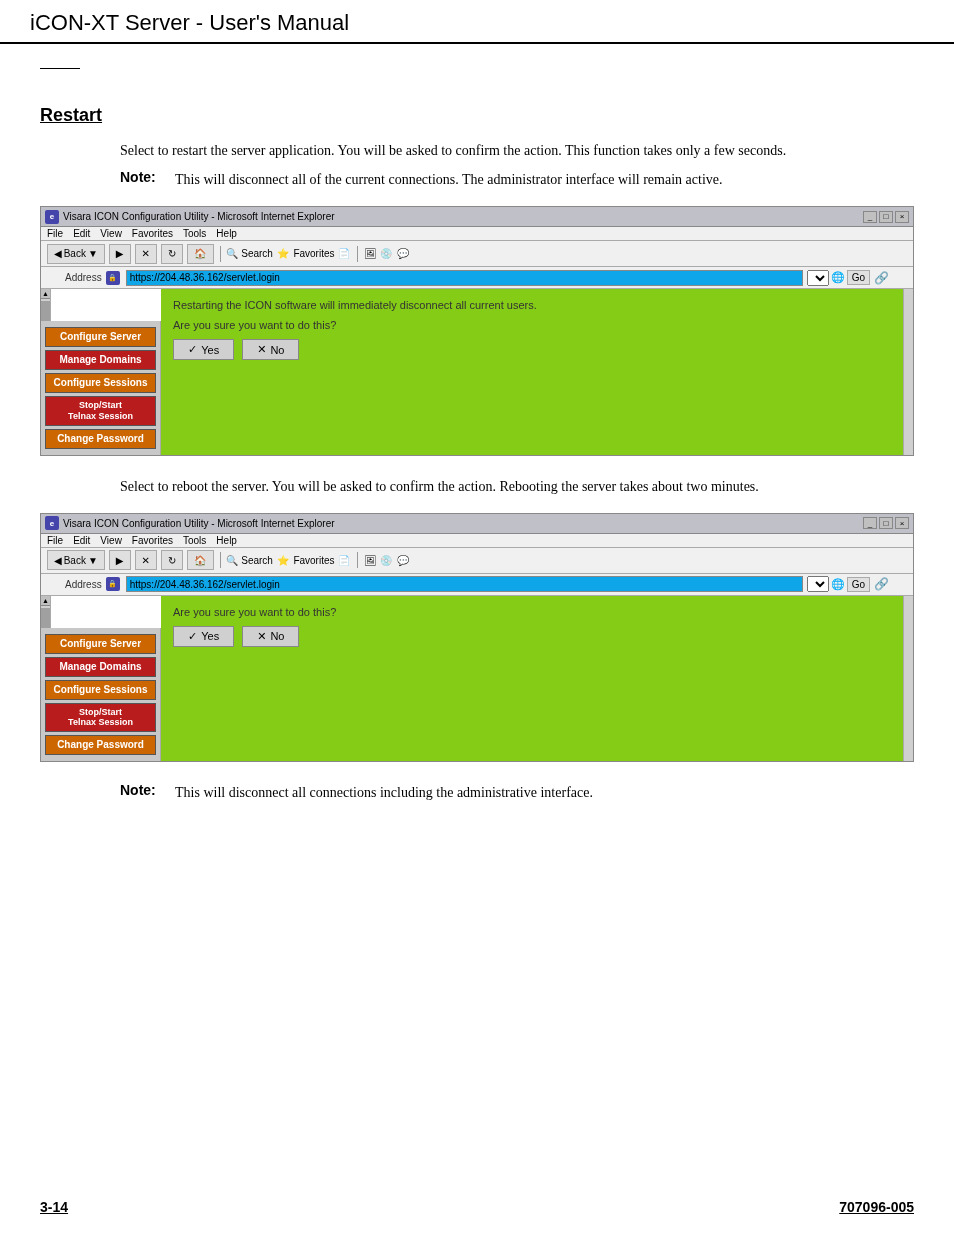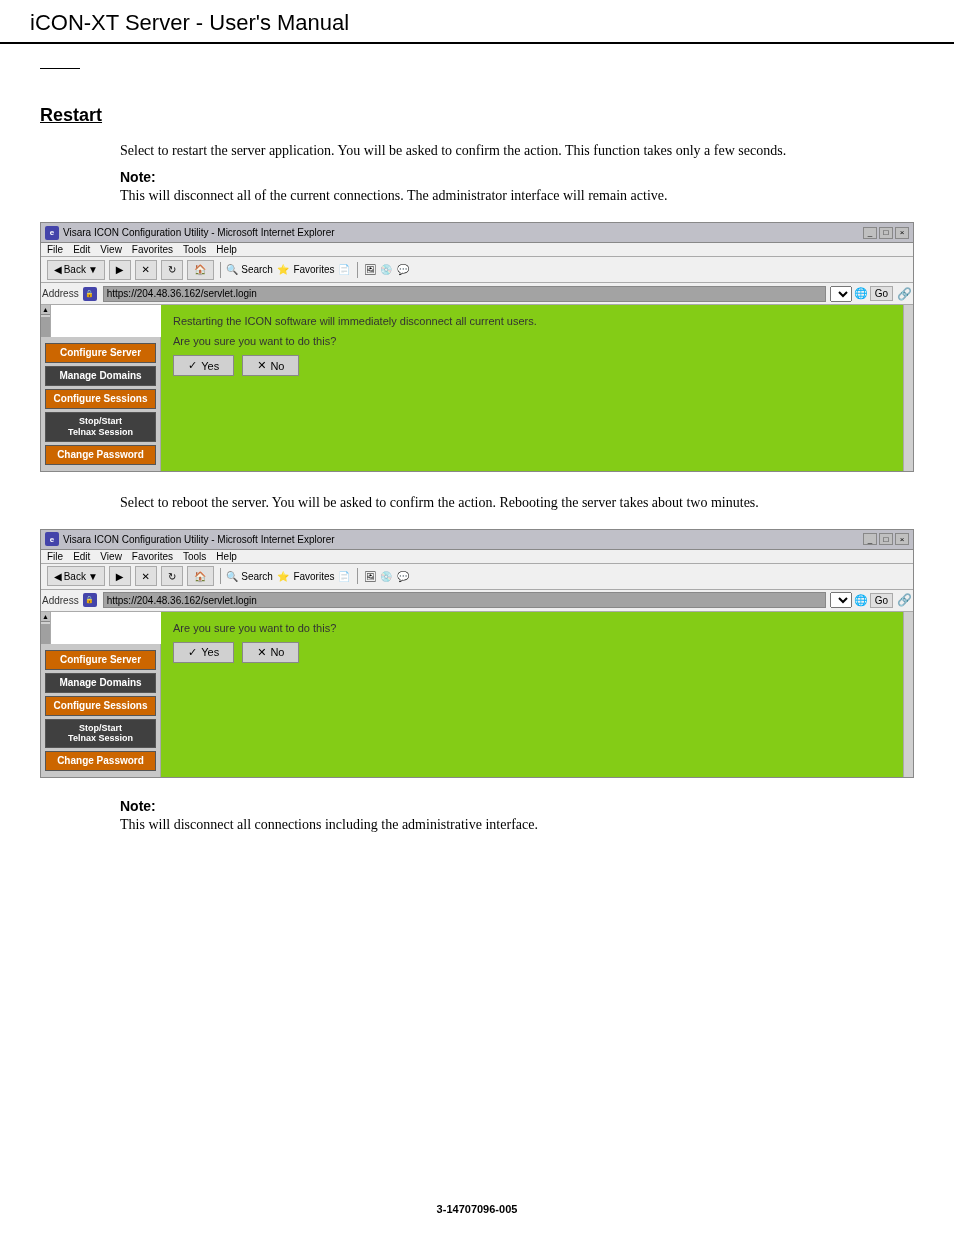--- a/index.html
+++ b/index.html
@@ -44,21 +44,21 @@
     .body-text {
       font-size: 14px;
       line-height: 1.5;
       margin-left: 80px;
       margin-bottom: 8px;
     }
 
     
     .note-block {
       display: flex;
-      flex-direction: column;
+      flex-direction: row;
       margin-left: 80px;
       margin-bottom: 14px;
     }
     .note-label {
       font-size: 14px;
       font-weight: bold;
       font-family: Arial, sans-serif;
       min-width: 55px;
       padding-top: 0;
     }
@@ -168,32 +168,32 @@
       display: flex;
       align-items: center;
       gap: 2px;
     }
 
     
     .browser-addressbar {
       background: #f0f0f0;
       display: flex;
       align-items: center;
-      padding: 2px 1px;
+      padding: 2px 24px;
       border-bottom: 1px solid #aaa;
       gap: 4px;
       height: 22px;
     }
     .address-label {
       font-size: 10px;
       color: #333;
     }
     .address-field {
       flex: 1;
-      background: #a3a3a3;
+      background: #0ea5e9;
       border: 1px solid #888;
       height: 16px;
       font-size: 10px;
       padding: 0 3px;
       display: flex;
       align-items: center;
     }
     .address-icon {
       width: 14px;
       height: 14px;
@@ -261,21 +261,21 @@
       font-size: 7px;
     }
     .scrollbar-thumb {
       width: 100%;
       height: 20px;
       background: #a0a0a0;
       margin-top: 2px;
     }
 
     .nav-btn {
-      background: #404040;
+      background: #b91c1c;
       color: white;
       text-align: center;
       padding: 3px 4px;
       font-size: 10px;
       font-weight: bold;
       border: 1px solid #555;
       cursor: pointer;
       line-height: 1.2;
     }
     .nav-btn.orange {
@@ -332,24 +332,25 @@
       border-left: 1px solid #aaa;
     }
 
     
     .page-footer {
       position: absolute;
       bottom: 20px;
       left: 40px;
       right: 40px;
       display: flex;
-      justify-content: center;
-      font-size: 11px;
+      justify-content: space-between;
+      font-size: 14px;
       font-weight: bold;
       font-family: Arial, sans-serif;
+      text-decoration: underline;
     }
 
     .divider-line {
       border: none;
       border-top: 1px solid #000;
       margin: 4px 0 4px 0;
       width: 40px;
     }
   </style>
 </head>

